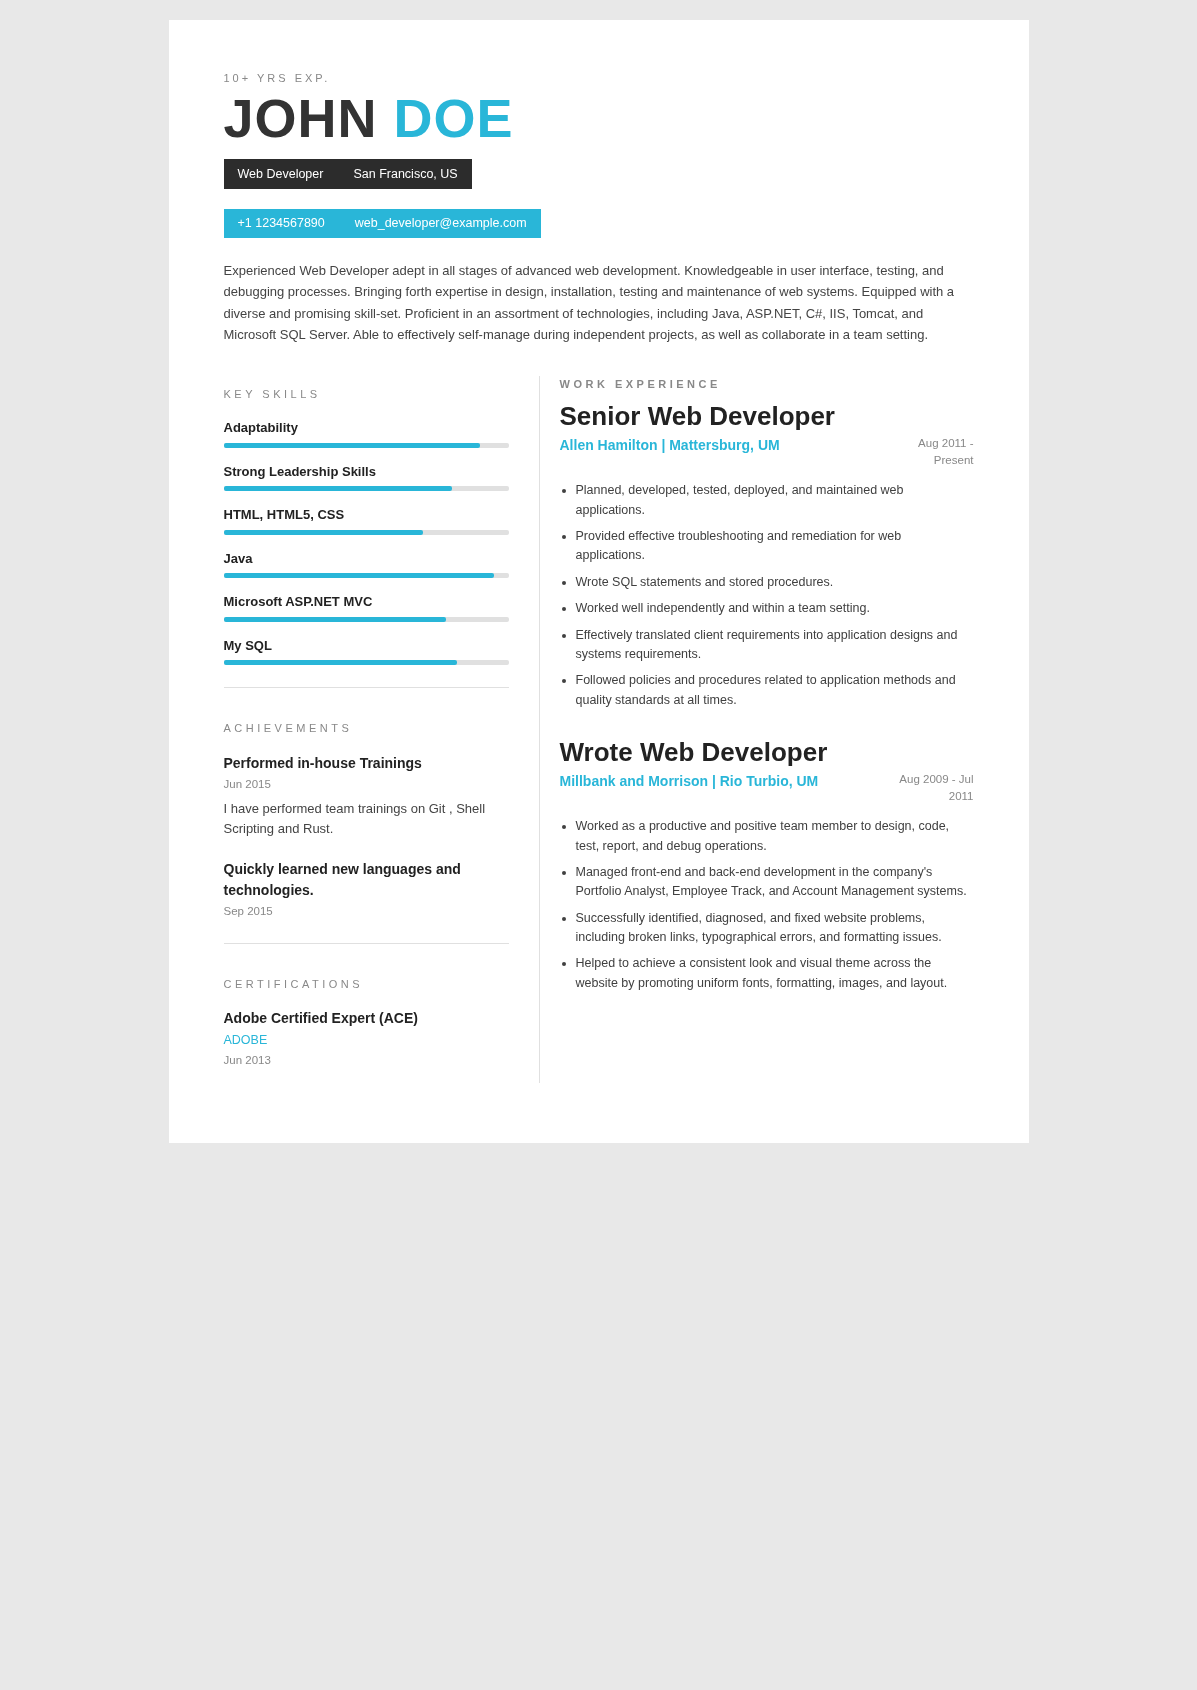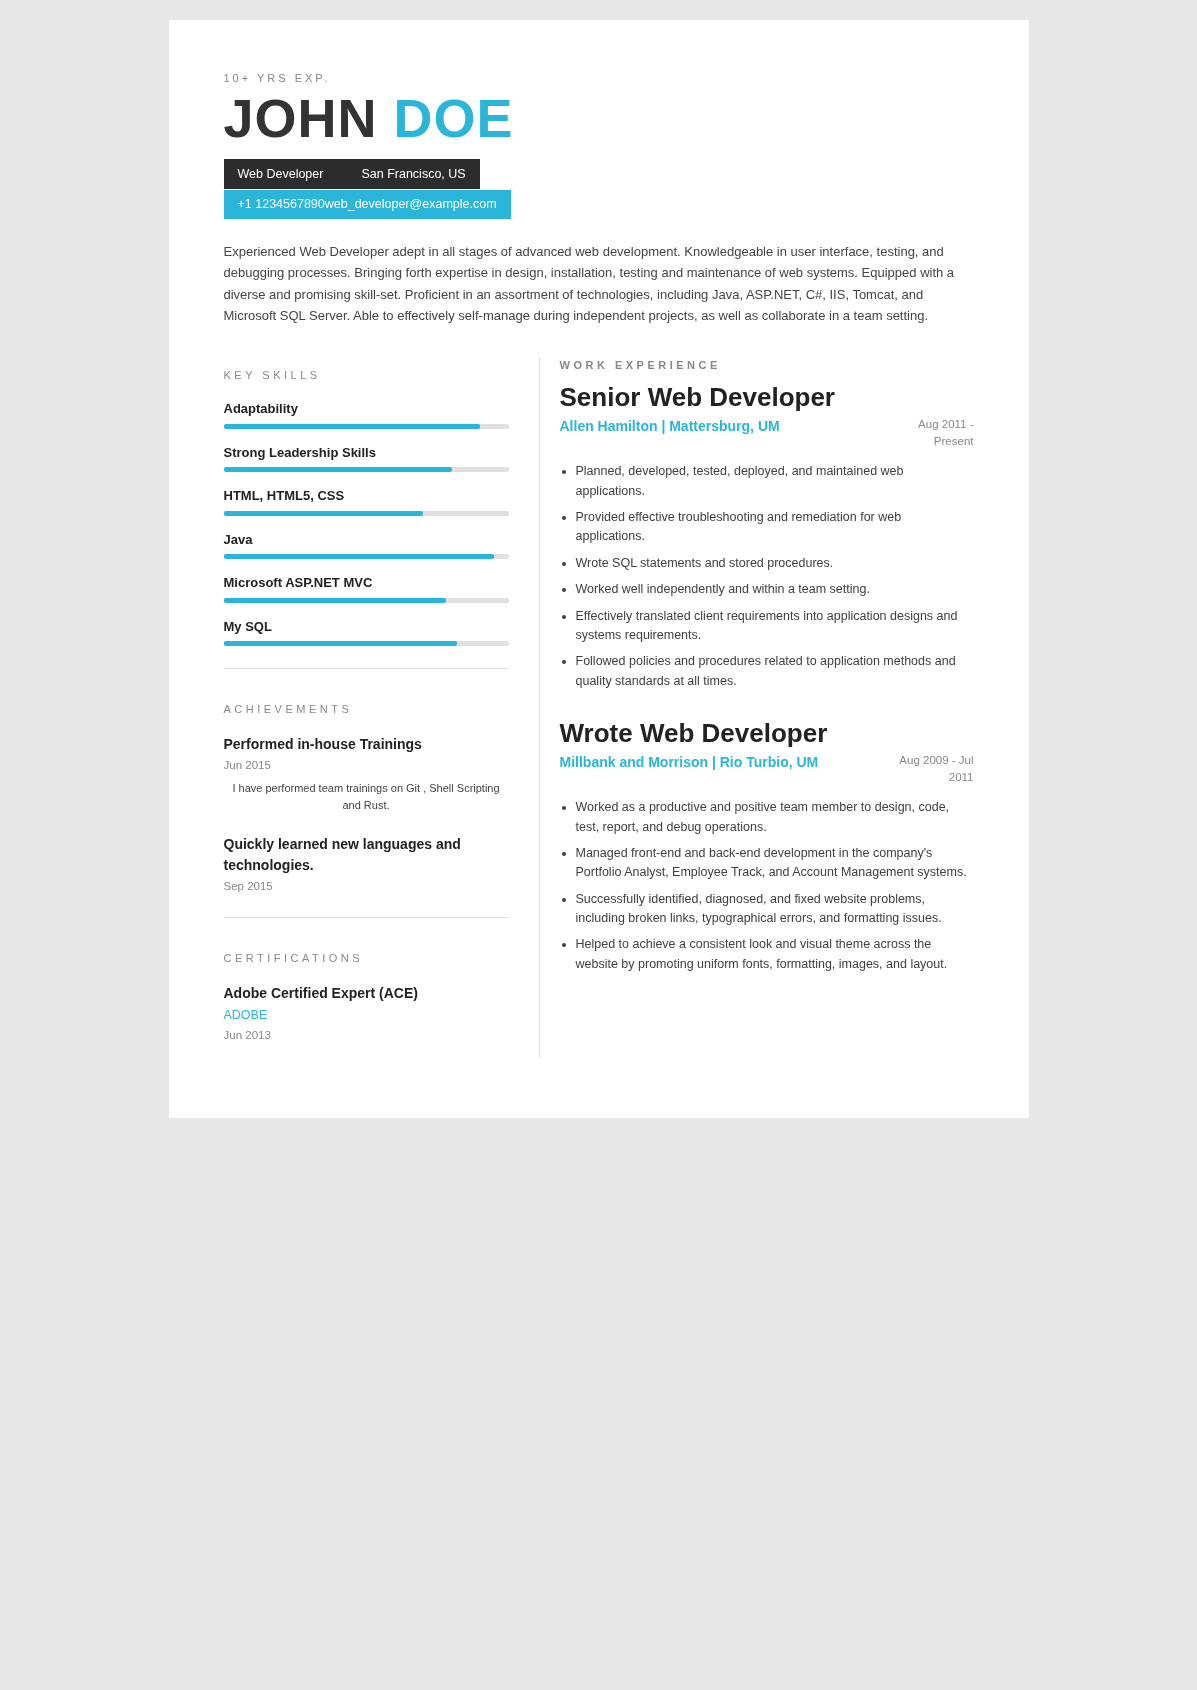--- a/index.html
+++ b/index.html
@@ -35,30 +35,31 @@
     .header-name .last {
       color: #29b6d8;
     }
     .info-bar {
       background: #2c2c2c;
       color: #fff;
       display: inline-flex;
       align-items: center;
       padding: 6px 14px;
       font-size: 12.5px;
-      margin-bottom: 1px;
-      gap: 38px;
+      margin-bottom: 20px;
+      gap: 30px;
     }
     .info-contact {
       background: #29b6d8;
       color: #fff;
       display: inline-flex;
       align-items: center;
       padding: 5px 14px;
       font-size: 12.5px;
+      gap: 30px;
       margin-bottom: 22px;
     }
     .summary {
       font-size: 13px;
       color: #444;
       line-height: 1.65;
       margin-bottom: 30px;
     }
     .two-col {
       display: flex;
@@ -109,24 +110,23 @@
       font-weight: bold;
       color: #222;
       margin-bottom: 2px;
     }
     .achievement-date {
       font-size: 11.5px;
       color: #888;
       margin-bottom: 6px;
     }
     .achievement-desc {
-      font-size: 11px;
+      font-size: 13px;
       color: #444;
       line-height: 1.55;
-      text-align: center;
     }
     .cert-item {
       margin-bottom: 14px;
     }
     .cert-title {
       font-size: 14px;
       font-weight: bold;
       color: #222;
       margin-bottom: 2px;
     }

